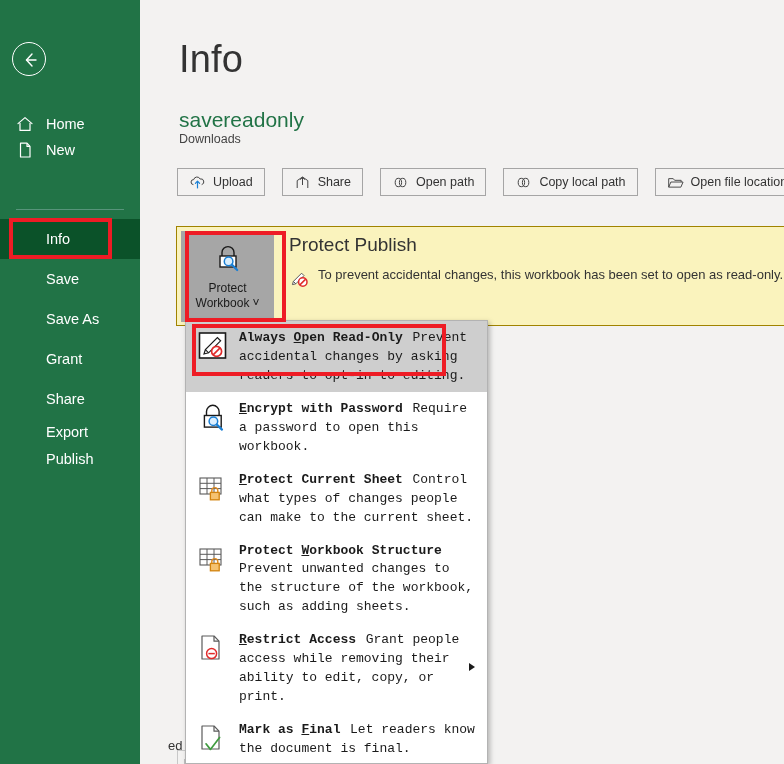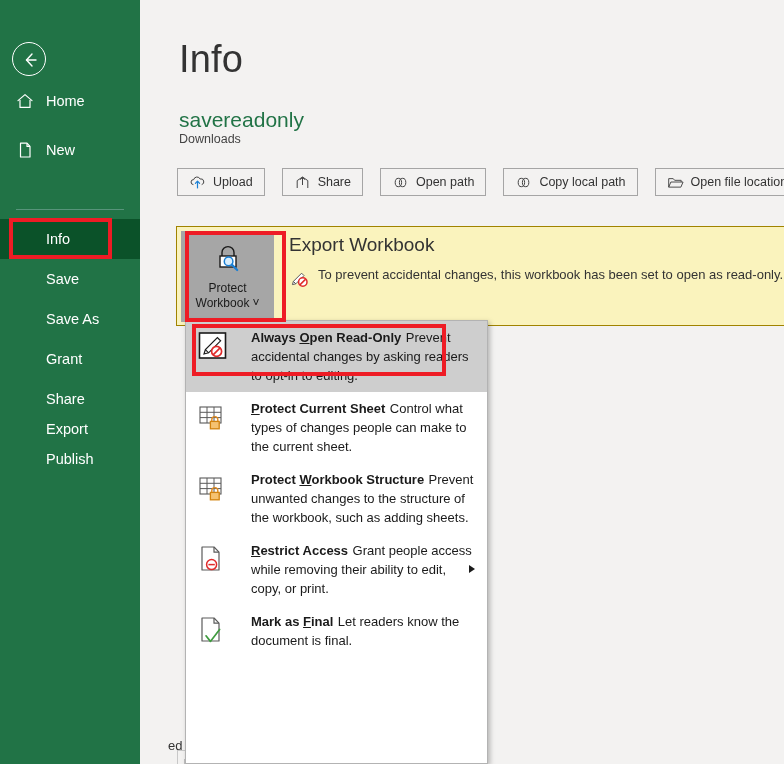--- a/index.html
+++ b/index.html
@@ -122,21 +122,21 @@
     z-index:40;
     box-shadow:2px 2px 5px rgba(0,0,0,.26);
   }
   .menu-item{
     position:relative;display:flex;align-items:flex-start;
     padding:7px 8px 7px 10px;cursor:pointer;box-sizing:border-box;
   }
   .menu-item.highlighted{background:#cecece;}
   .mi-ico{width:34px;height:34px;flex:0 0 auto;margin-top:2px;
           display:flex;align-items:flex-start;justify-content:center;}
-  .mi-text{margin-left:21px;flex:1 1 auto;}
+  .mi-text{margin-left:9px;flex:1 1 auto;font-family:Liberation Mono, monospace;}
   .mi-title{font-size:13px;color:#1a1a1a;font-weight:bold;line-height:17px;}
   .mi-title u{text-decoration:underline;}
   .mi-desc{font-size:13px;color:#1a1a1a;line-height:18px;margin-top:1px;}
   .mi-arrow{
     position:absolute;right:12px;top:50%;margin-top:-5px;
     width:0;height:0;border-left:6px solid #1a1a1a;
     border-top:4.5px solid transparent;border-bottom:4.5px solid transparent;
   }
 </style>
 </head>
@@ -148,21 +148,21 @@
     <span>
       <svg width="22" height="22" viewBox="0 0 22 22">
         <path d="M13 5 L7.5 11 L13 17" fill="none" stroke="#ffffff" stroke-width="1.4" stroke-linecap="round" stroke-linejoin="round"></path>
         <line x1="7.5" y1="11" x2="17" y2="11" stroke="#ffffff" stroke-width="1.4" stroke-linecap="round"></line>
       </svg>
     </span>
   </div>
 
   <div id="nav-divider"></div>
 
-  <div class="nav-item" style="top:81px;">
+  <div class="nav-item" style="top:104px;">
     <span class="nav-ico">
       <svg width="20" height="20" viewBox="0 0 20 20">
         <path d="M3 9.6 L10 3.6 L17 9.6" fill="none" stroke="#fff" stroke-width="1.2" stroke-linejoin="round" stroke-linecap="round"></path>
         <path d="M5 9 V16.4 H15 V9" fill="none" stroke="#fff" stroke-width="1.2" stroke-linejoin="round"></path>
       </svg>
     </span>
     <span class="nav-label">Home</span>
   </div>
 
   <div class="nav-item" style="top:130px;">
@@ -189,21 +189,21 @@
   </div>
 
   <div class="nav-item no-icon" style="top:339px;">
     <span class="nav-label">Grant</span>
   </div>
 
   <div class="nav-item no-icon" style="top:379px;">
     <span class="nav-label">Share</span>
   </div>
 
-  <div class="nav-item no-icon" style="top:397px;align-items:flex-end;">
+  <div class="nav-item no-icon" style="top:412px;">
     <span class="nav-label">Export</span>
   </div>
 
   <div class="nav-item no-icon" style="top:439px;">
     <span class="nav-label">Publish</span>
   </div>
 
 </div>
 
 <div id="main">
@@ -282,21 +282,21 @@
           <circle cx="17.6" cy="19.4" r="4.3" fill="#d9eefc" stroke="#1a7fd4" stroke-width="1.5"></circle>
           <line x1="20.8" y1="22.6" x2="26.2" y2="28" stroke="#1a7fd4" stroke-width="2.2" stroke-linecap="round"></line>
         </svg>
       </span>
       <span class="pb-l1">Protect</span>
       <span class="pb-l2">
         <span>Workbook</span><span style="margin-left:3px;">˅</span>
       </span>
     </div>
 
-    <div id="protect-heading">Export Workbook</div>
+    <div id="protect-heading">Protect Publish</div>
 
     <span id="protect-warn-ico">
       <svg width="20" height="18" viewBox="0 0 20 18">
         <path d="M2.4 14.6 L3.4 11.4 L11.6 3.2 L14 5.6 L5.8 13.8 Z" fill="#ffffff" stroke="#5a5a5a" stroke-width="1"></path>
         <line x1="3.4" y1="11.4" x2="5.8" y2="13.8" stroke="#5a5a5a" stroke-width="1"></line>
         <circle cx="12.8" cy="12" r="4.2" fill="#ffffff" stroke="#e02b2b" stroke-width="1.5"></circle>
         <line x1="9.9" y1="14.9" x2="15.7" y2="9.1" stroke="#e02b2b" stroke-width="1.5"></line>
       </svg>
     </span>
     <div id="protect-desc">To prevent accidental changes, this workbook has been set to open as read-only.</div>
@@ -314,20 +314,34 @@
         <circle cx="19.6" cy="21.4" r="5" fill="#ffffff" stroke="#e02b2b" stroke-width="1.7"></circle>
         <line x1="16.1" y1="24.9" x2="23.1" y2="17.9" stroke="#e02b2b" stroke-width="1.7"></line>
       </svg>
     </span>
     <span class="mi-text">
       <span class="mi-title">Always <u>O</u>pen Read-Only</span>
       <span class="mi-desc">Prevent accidental changes by asking readers to opt-in to editing.</span>
     </span>
   </div>
 
+  <div class="menu-item">
+    <span class="mi-ico">
+      <svg width="32" height="32" viewBox="0 0 32 32">
+        <path d="M9.5 14.5 V10.6 a6.3 6.3 0 0 1 12.6 0 V14.5" fill="none" stroke="#1a1a1a" stroke-width="1.4"></path>
+        <rect x="7.4" y="14.5" width="16.8" height="11.6" fill="#ffffff" stroke="#1a1a1a" stroke-width="1.4"></rect>
+        <circle cx="16.4" cy="20.2" r="4.3" fill="#dcefff" stroke="#1a7fd4" stroke-width="1.5"></circle>
+        <line x1="19.6" y1="23.4" x2="25" y2="28.6" stroke="#1a7fd4" stroke-width="2.2" stroke-linecap="round"></line>
+      </svg>
+    </span>
+    <span class="mi-text">
+      <span class="mi-title"><u>E</u>ncrypt with Password</span>
+      <span class="mi-desc">Require a password to open this workbook.</span>
+    </span>
+  </div>
 
   <div class="menu-item">
     <span class="mi-ico">
       <svg width="32" height="32" viewBox="0 0 32 32">
         <rect x="3" y="6" width="21" height="16" fill="#ffffff" stroke="#5a5a5a" stroke-width="1.1"></rect>
         <line x1="3" y1="11.3" x2="24" y2="11.3" stroke="#5a5a5a" stroke-width="1"></line>
         <line x1="3" y1="16.6" x2="24" y2="16.6" stroke="#5a5a5a" stroke-width="1"></line>
         <line x1="10" y1="6" x2="10" y2="22" stroke="#5a5a5a" stroke-width="1"></line>
         <line x1="17" y1="6" x2="17" y2="22" stroke="#5a5a5a" stroke-width="1"></line>
         <path d="M14.8 20.6 V18.6 a3 3 0 0 1 6 0 V20.6" fill="none" stroke="#e08a1e" stroke-width="1.4"></path>

